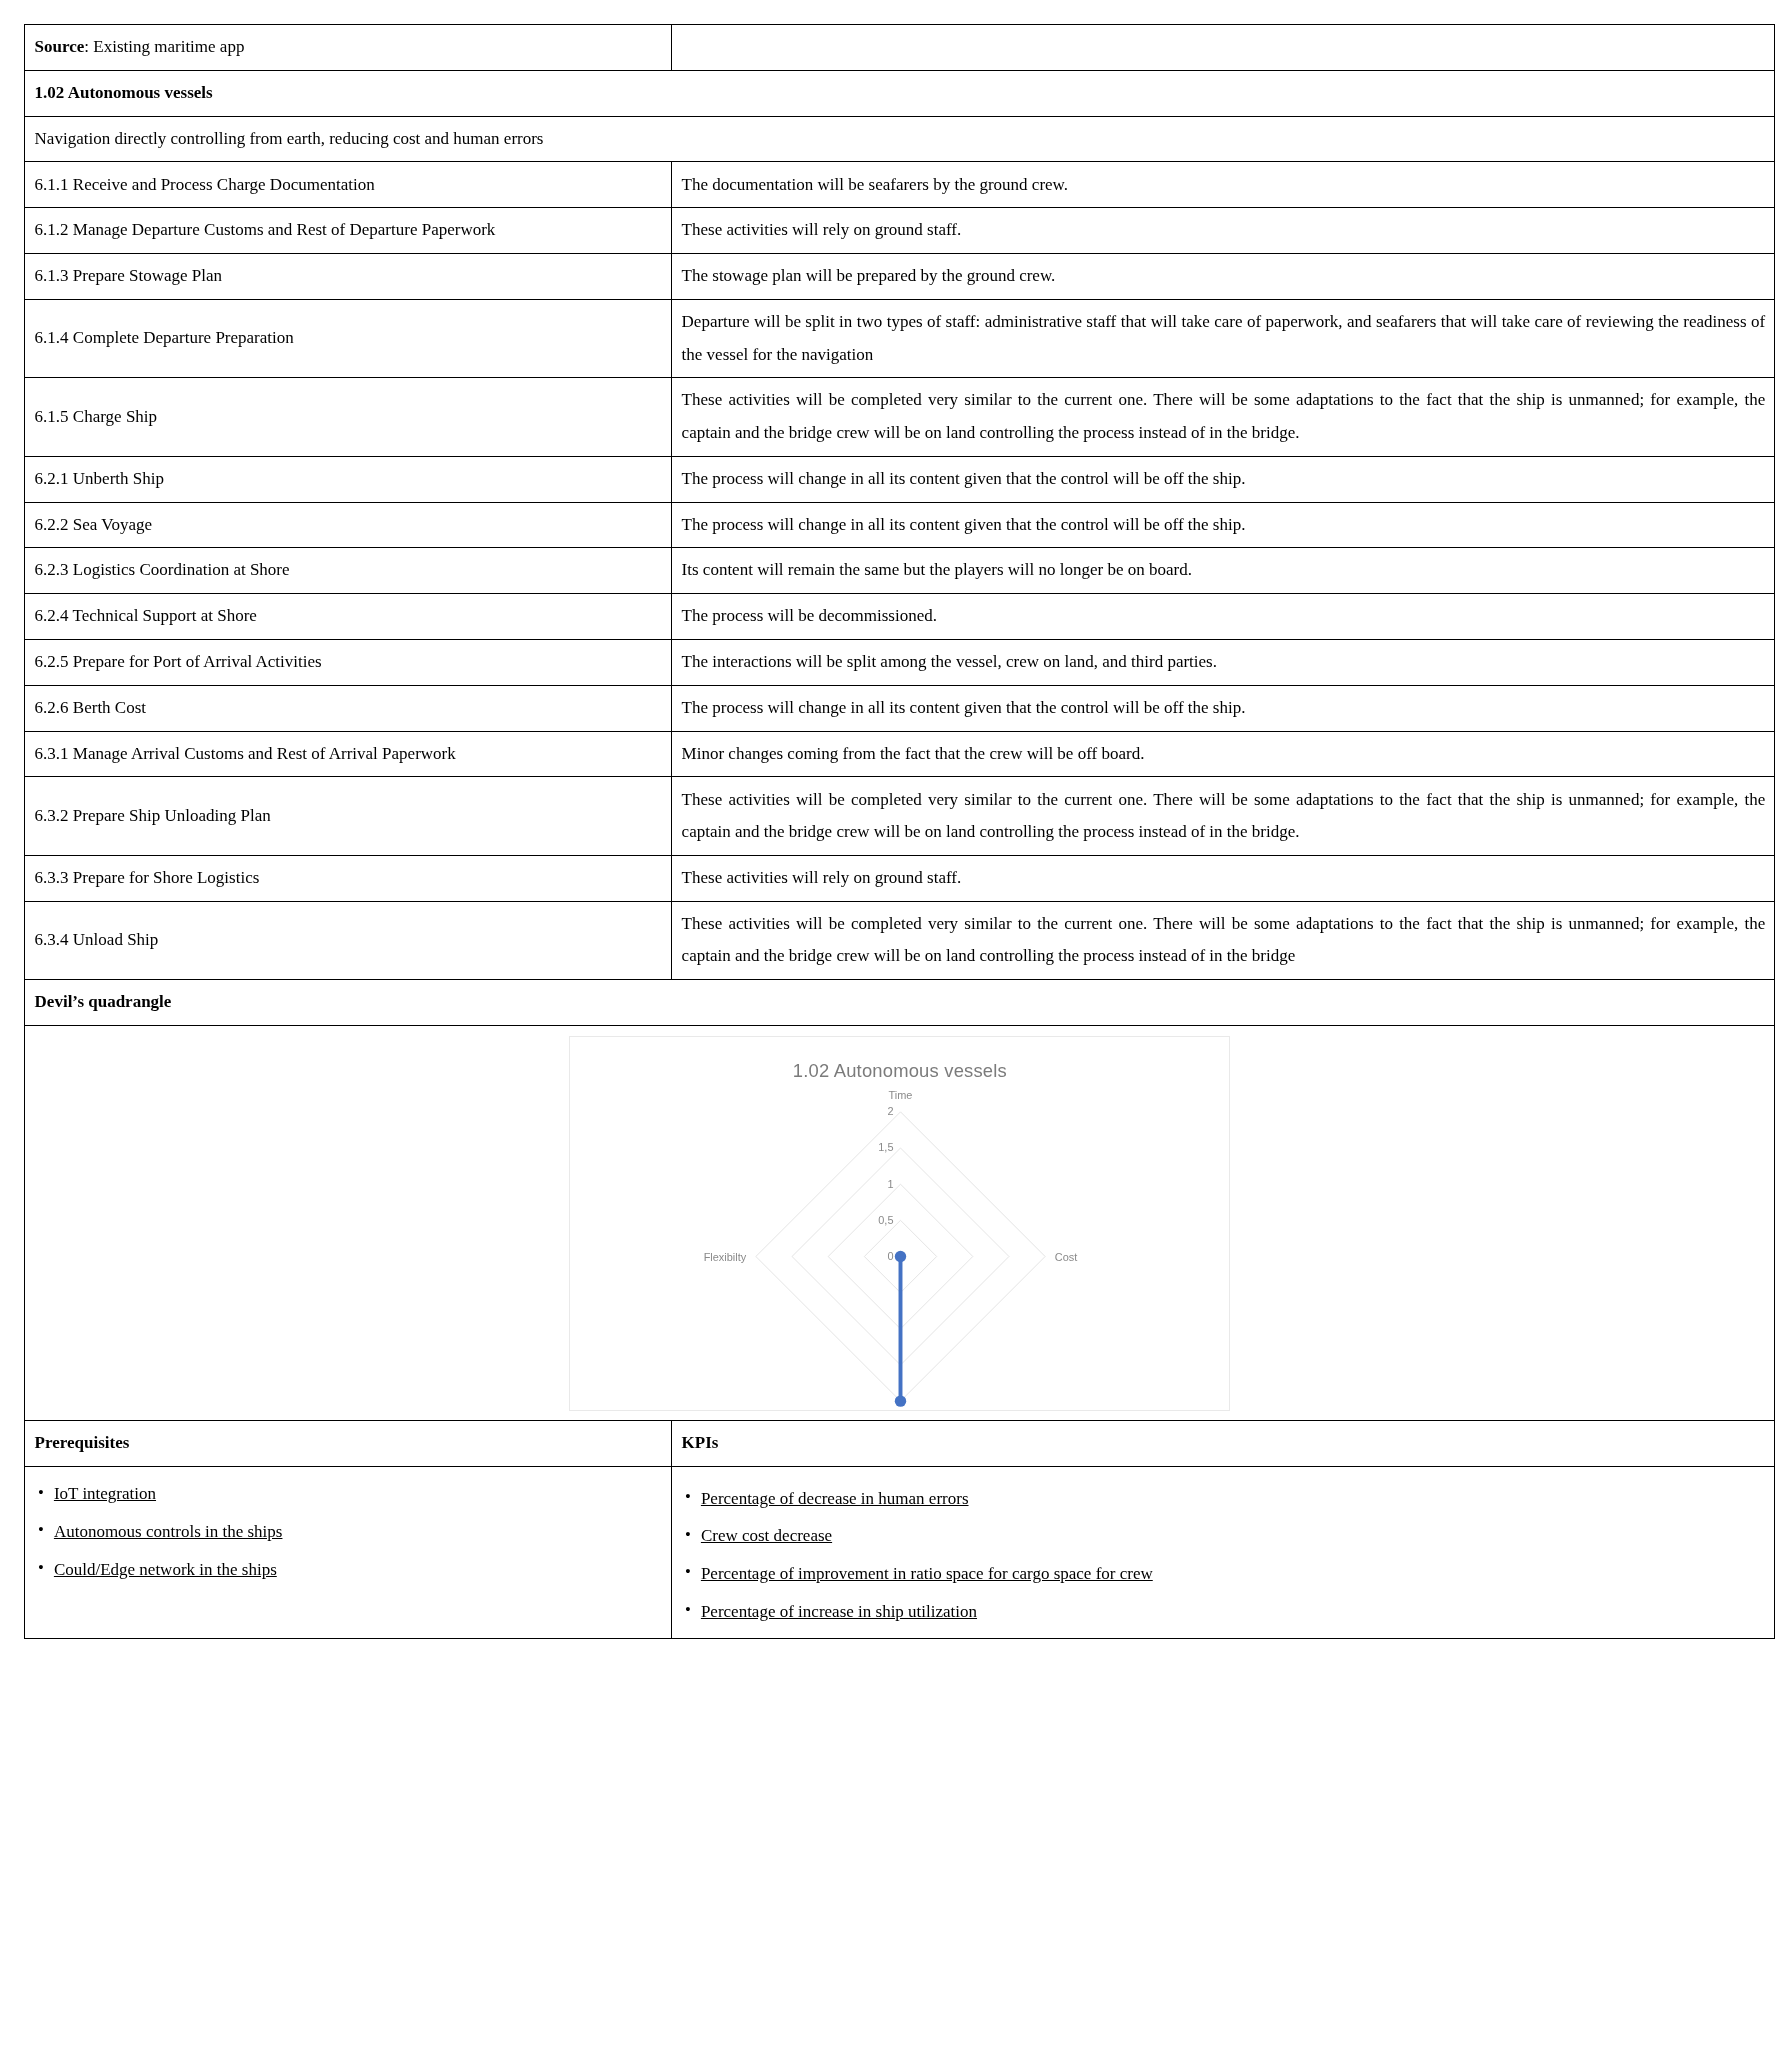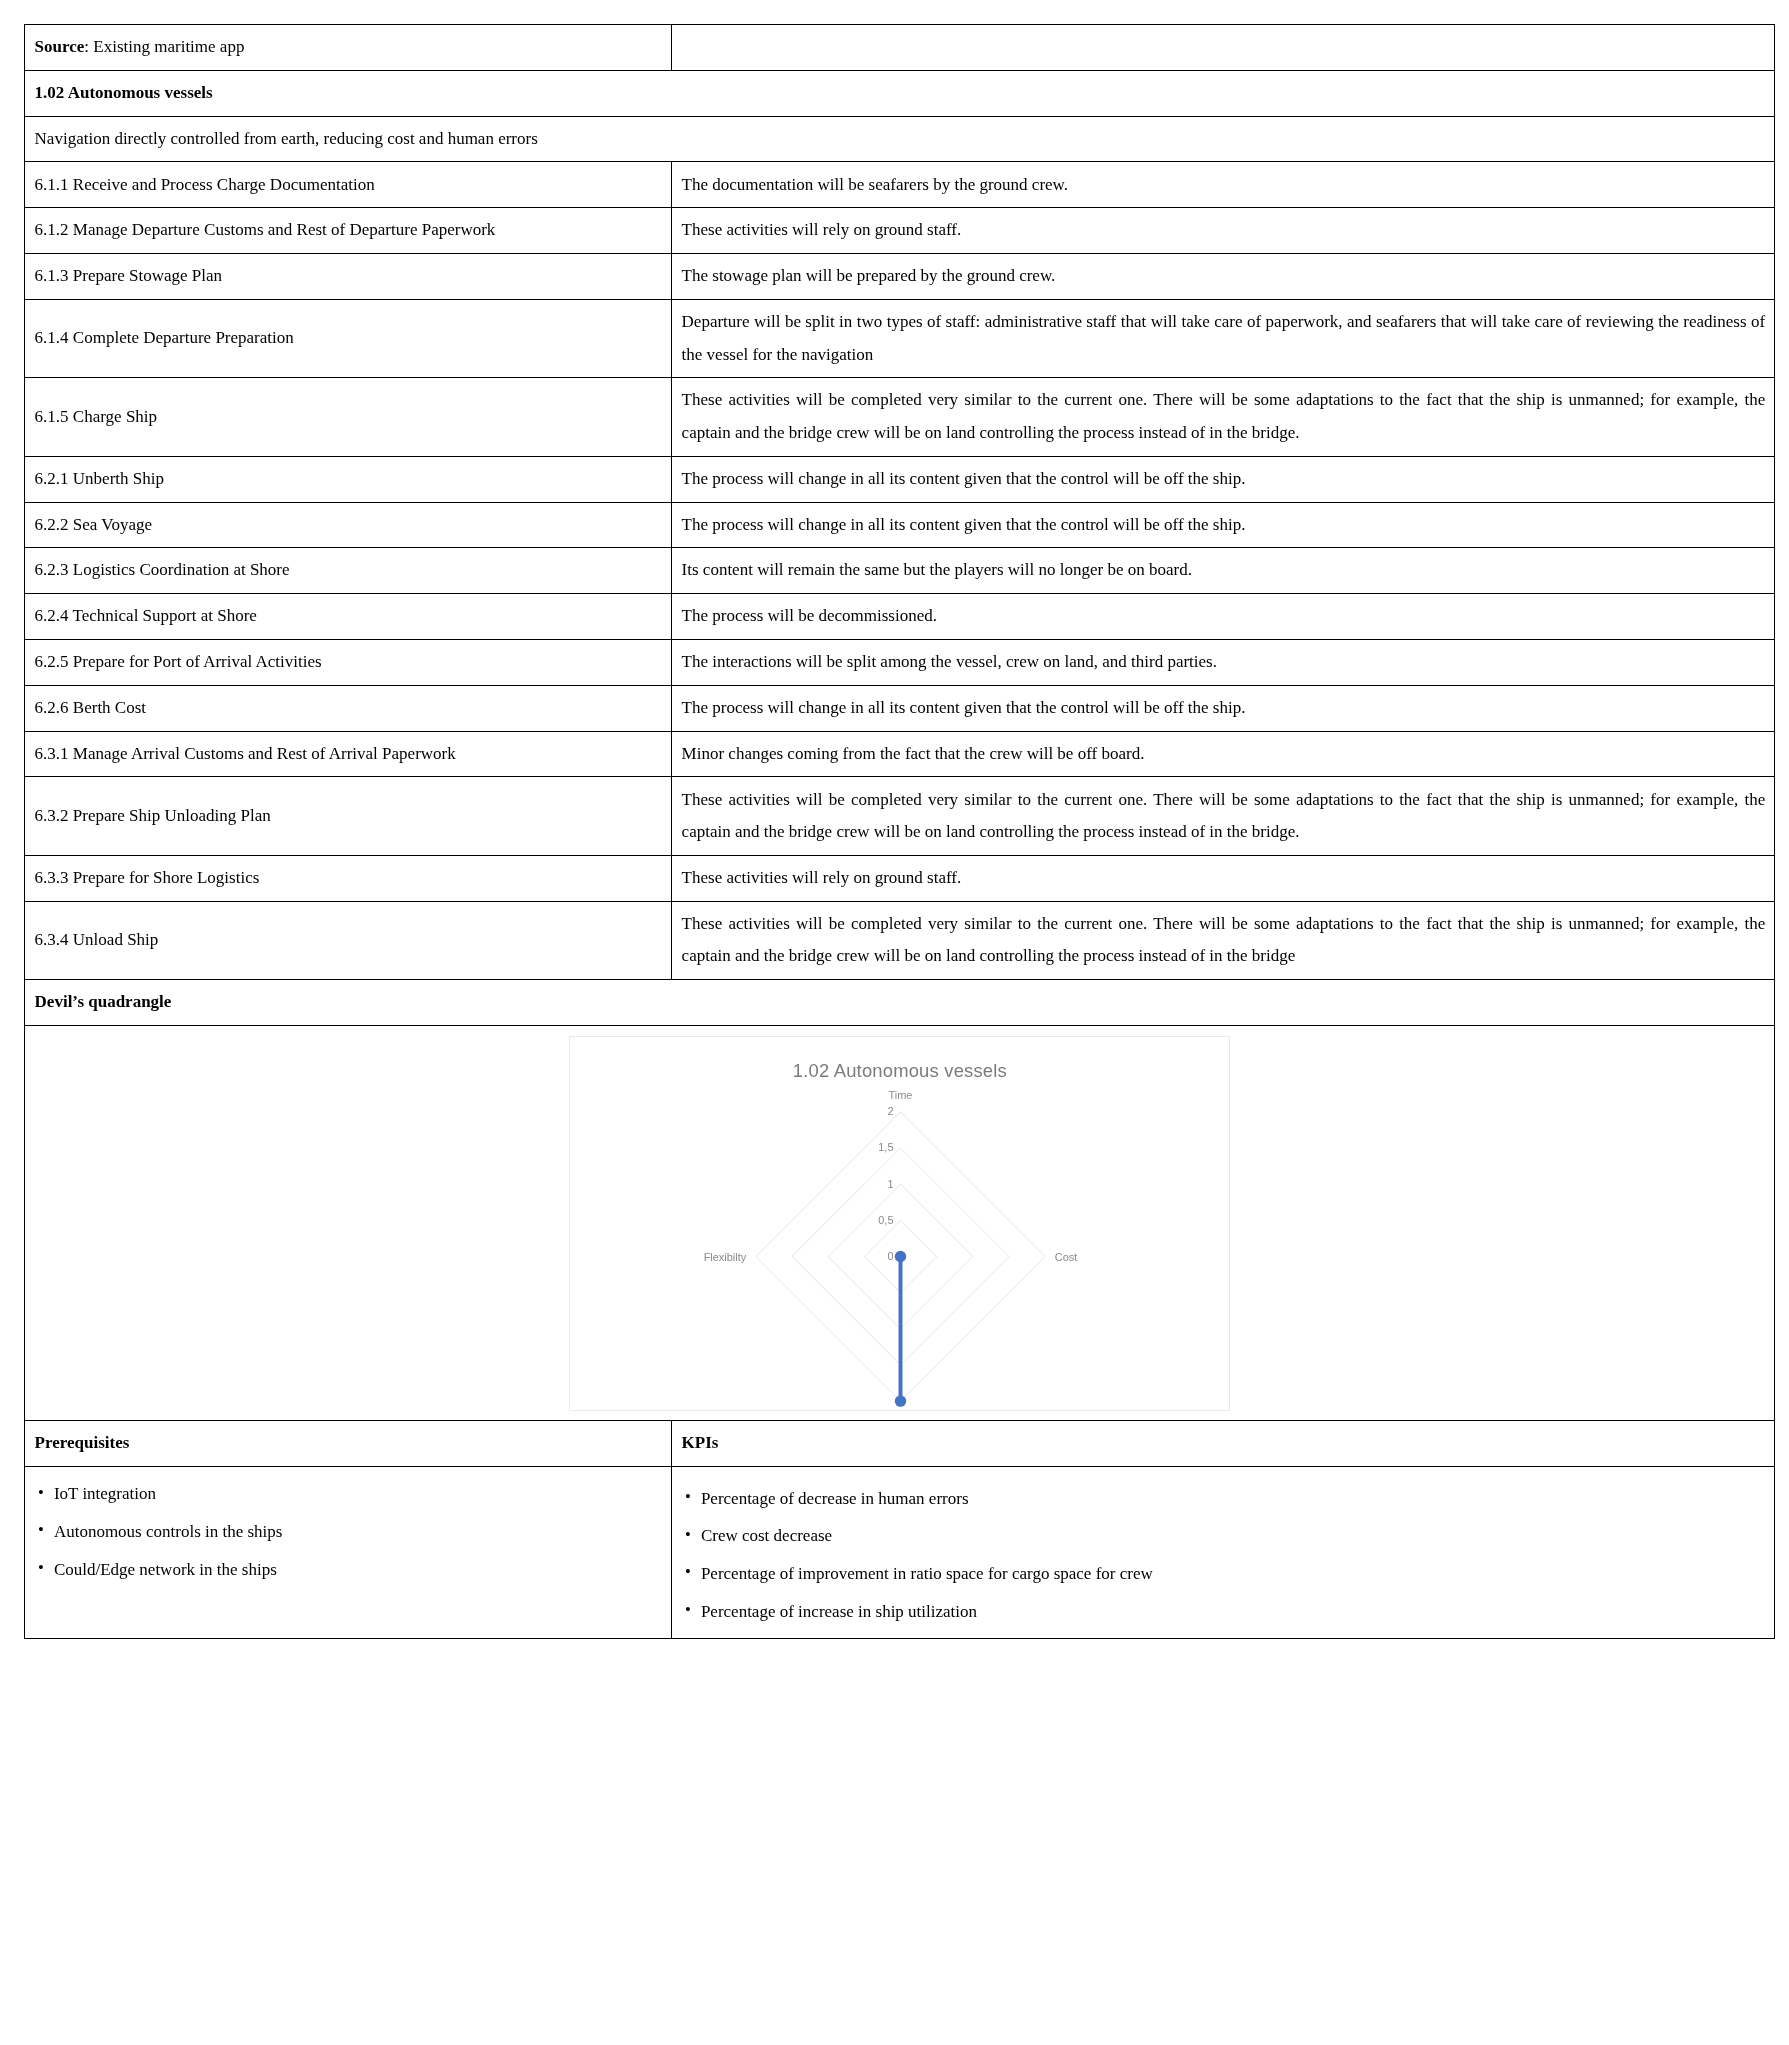--- a/index.html
+++ b/index.html
@@ -35,20 +35,21 @@
 
   
   .src-empty{border:none;}
 
   .bullets{margin:0;padding:0;list-style:none;}
   .bullets li{
     position:relative;
     padding-left:19.3px;
     margin:0 0 4.4px 0;
     line-height:1.95;
+    text-decoration:underline;
   }
   .bullets li:before{
     content:"\2022";
     position:absolute;left:3.5px;top:-0.9px;
     font-size:16.7px;line-height:1.95;
   }
 
   
   .chart-cell{padding:0;}
   .chart-wrap{
@@ -94,21 +95,21 @@
           <span class="b">Source</span><span>: </span><span>Existing maritime app</span>
         </td>
         <td class="src-empty"></td>
       </tr>
 
       <tr>
         <td colspan="2" class="hdr" style="height:44px">1.02 Autonomous vessels</td>
       </tr>
 
       <tr>
-        <td colspan="2" style="height:39px">Navigation directly controlled from earth, reducing cost and human errors</td>
+        <td colspan="2" style="height:39px">Navigation directly controlling from earth, reducing cost and human errors</td>
       </tr>
 
 
       <tr>
         <td>6.1.1 Receive and Process Charge Documentation</td>
         <td>The documentation will be seafarers by the ground crew.</td>
       </tr>
       <tr>
         <td class="just" style="width:647px">6.1.2 Manage Departure Customs and Rest of Departure Paperwork</td>
         <td>These activities will rely on ground staff.</td>

